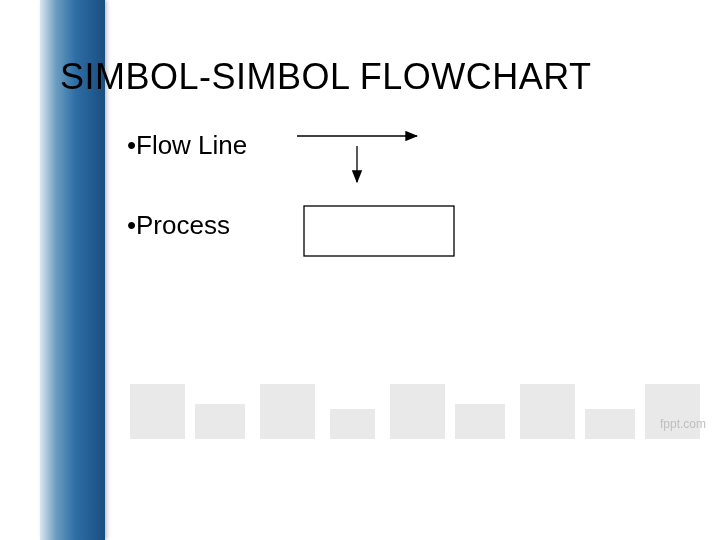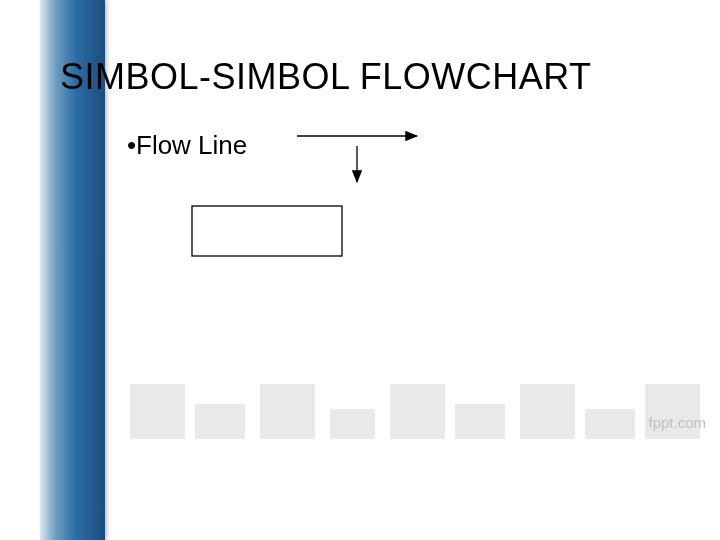--- a/index.html
+++ b/index.html
@@ -73,21 +73,21 @@
   }
   .sq {
     position: absolute;
     bottom: 0;
     background: #e9e9e9;
   }
   .watermark {
     position: absolute;
     right: 14px;
     bottom: 8px;
-    font-size: 15px;
+    font-size: 12px;
     color: #bfbfbf;
     font-family: Arial, sans-serif;
   }
 </style>
 </head>
 <body>
 
 <div class="slide">
 
   <div class="left-bar"></div>
@@ -106,20 +106,21 @@
             </marker>
           </defs>
           <line x1="10" y1="14" x2="130" y2="14" stroke="#000" stroke-width="1.3" marker-end="url(#ah1)"></line>
           <line x1="70" y1="24" x2="70" y2="60" stroke="#000" stroke-width="1.3" marker-end="url(#ah1)"></line>
         </svg>
       </div>
     </div>
 
 
     <div class="bullet-row">
+      <span class="bullet-text"><span class="bullet-dot">•</span><span>Process</span></span>
       <div class="symbol-area">
         <svg width="180" height="80" style="position:absolute;left:70px;top:-8px">
           <rect x="4" y="4" width="150" height="50" fill="none" stroke="#000" stroke-width="1.3"></rect>
         </svg>
       </div>
     </div>
 
 
   </div>
 

